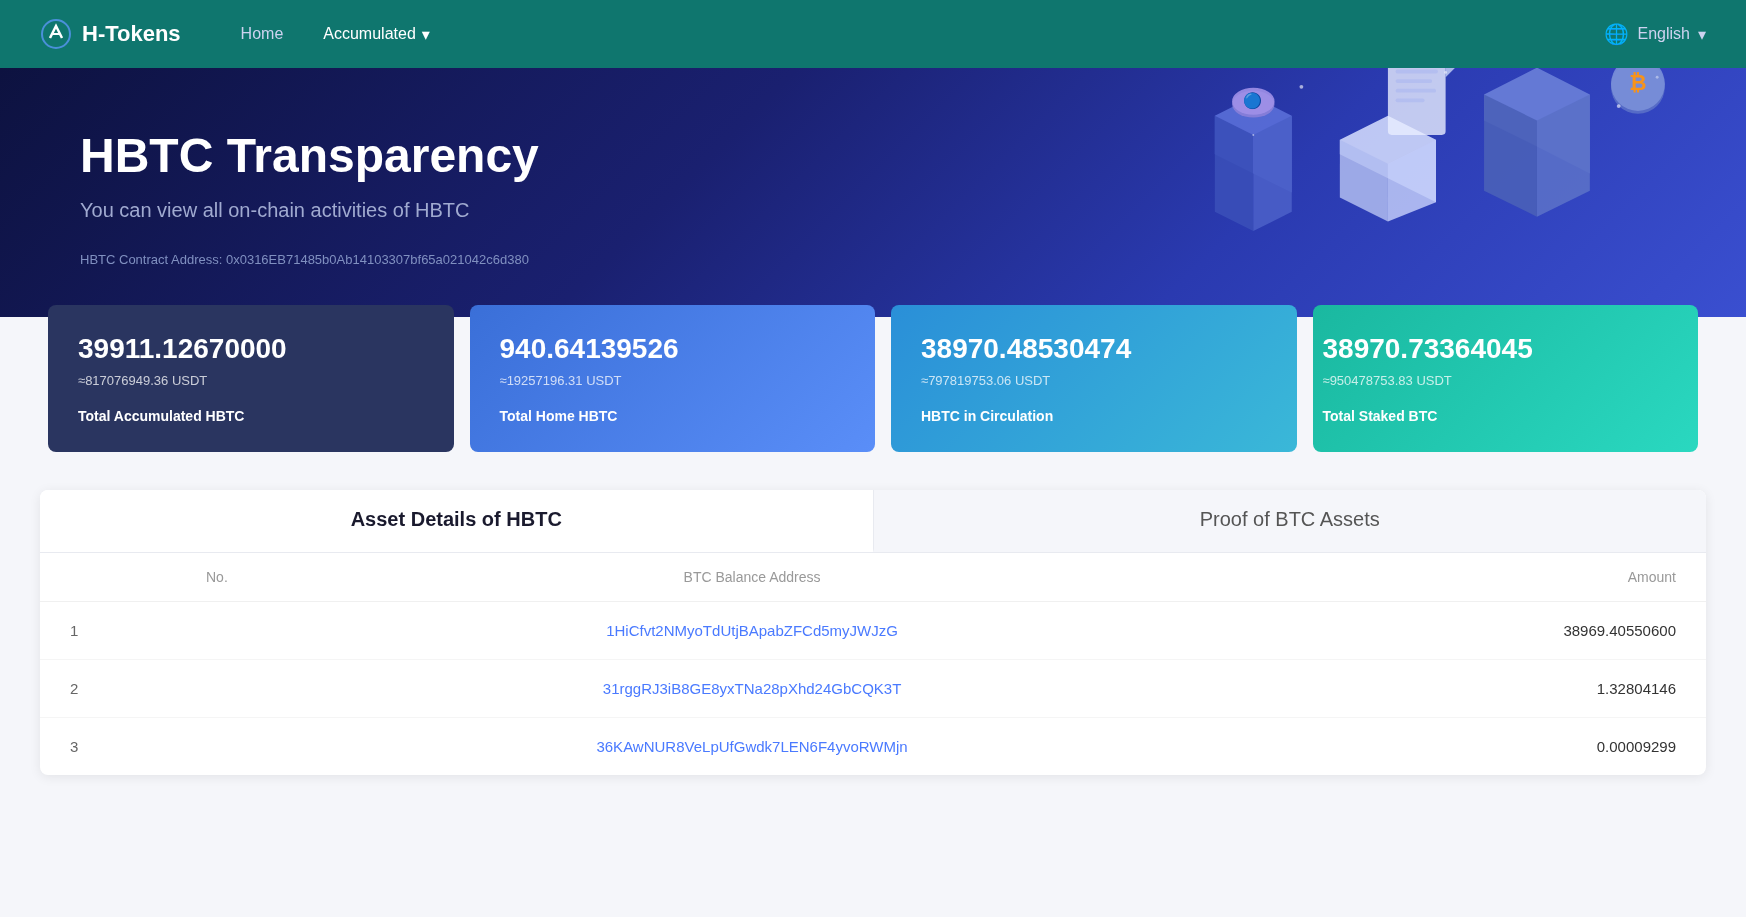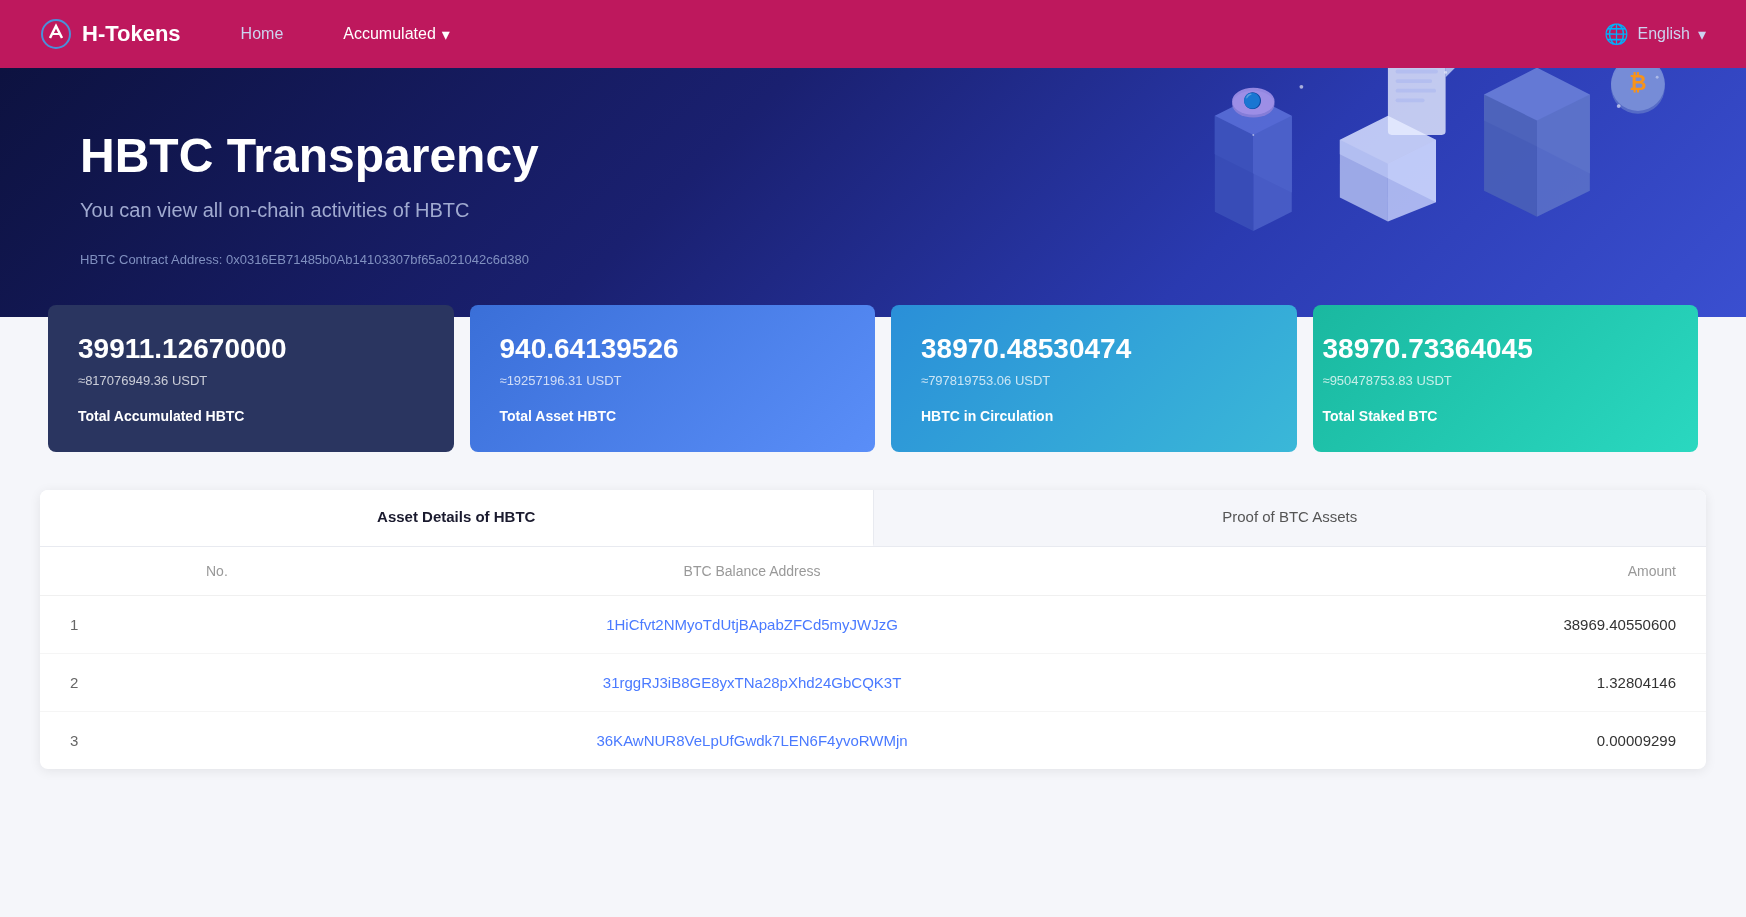--- a/index.html
+++ b/index.html
@@ -1,20 +1,20 @@
 <!DOCTYPE html>
 <html><head>
   <meta charset="utf-8">
   <style>
     * { margin: 0; padding: 0; box-sizing: border-box; }
     body { font-family: -apple-system, BlinkMacSystemFont, 'Segoe UI', sans-serif; background: #f5f6fa; min-width: 1746px; }
 
     
     nav {
-      background: #be185d;
+      background: #0f766e;
       display: flex;
       align-items: center;
       padding: 0 40px;
       height: 68px;
       position: relative;
       z-index: 10;
     }
     .nav-logo {
       display: flex;
       align-items: center;
@@ -25,21 +25,21 @@
       margin-right: 60px;
       text-decoration: none;
     }
     .logo-icon {
       width: 32px;
       height: 32px;
     }
     .nav-links {
       display: flex;
       align-items: center;
-      gap: 60px;
+      gap: 40px;
       flex: 1;
       text-align: center;
     }
     .nav-link {
       color: #cdd3f0;
       font-size: 16px;
       cursor: pointer;
       text-decoration: none;
       display: flex;
       align-items: center;
@@ -125,21 +125,21 @@
       overflow: hidden;
       box-shadow: 0 2px 12px rgba(0,0,0,0.08);
     }
     .table-tabs {
       display: flex;
       border-bottom: 1px solid #e8eaf0;
     }
     .table-tab {
       flex: 1;
       padding: 18px 24px;
-      font-size: 15px;
+      font-size: 20px;
       color: #555;
       cursor: pointer;
       text-align: center;
       background: #f5f6fa;
       border-bottom: 3px solid transparent;
     }
     .table-tab-active {
       background: #fff;
       color: #1a1a2e;
       font-weight: 600;
@@ -277,21 +277,21 @@
 
   <div class="stat-card stat-card-dark">
     <div class="stat-value">39911.12670000</div>
     <div class="stat-usdt">≈817076949.36 USDT</div>
     <div class="stat-label">Total Accumulated HBTC</div>
   </div>
 
   <div class="stat-card stat-card-blue">
     <div class="stat-value">940.64139526</div>
     <div class="stat-usdt">≈19257196.31 USDT</div>
-    <div class="stat-label">Total Asset HBTC</div>
+    <div class="stat-label">Total Home HBTC</div>
   </div>
 
   <div class="stat-card stat-card-cyan">
     <div class="stat-value">38970.48530474</div>
     <div class="stat-usdt">≈797819753.06 USDT</div>
     <div class="stat-label">HBTC in Circulation</div>
   </div>
 
   <div class="stat-card stat-card-teal">
     <div class="stat-value">38970.73364045</div>

